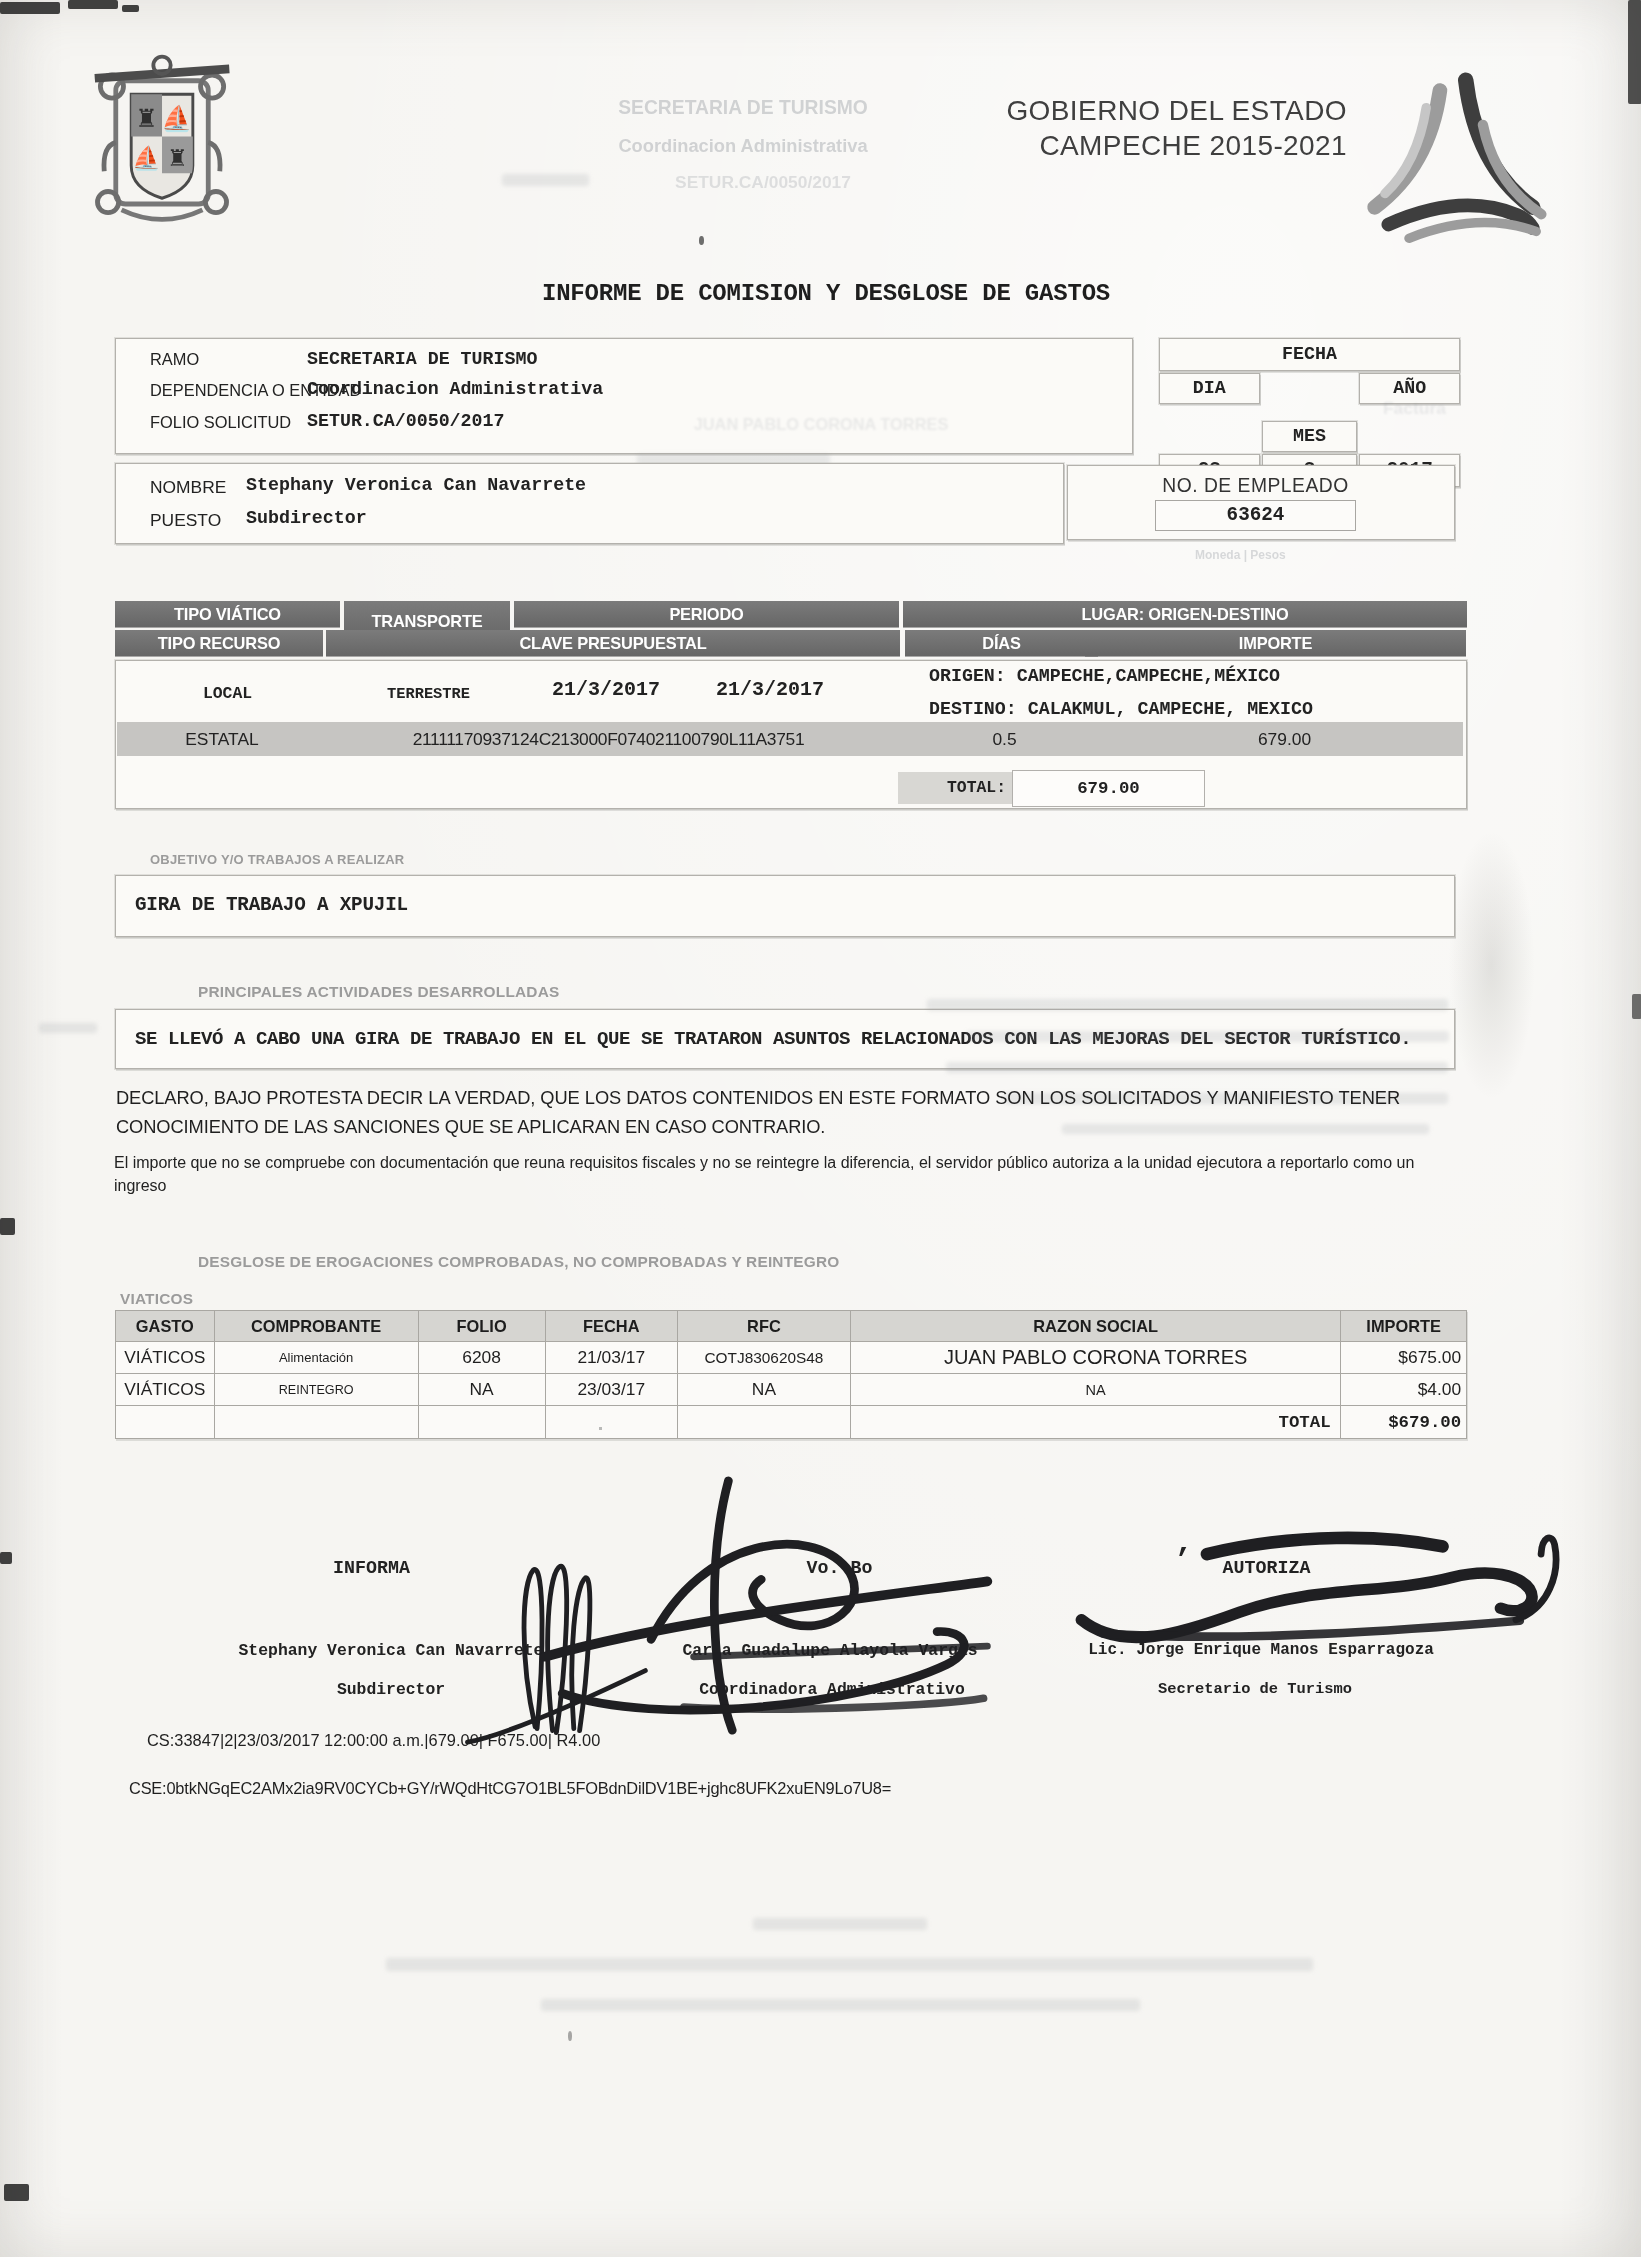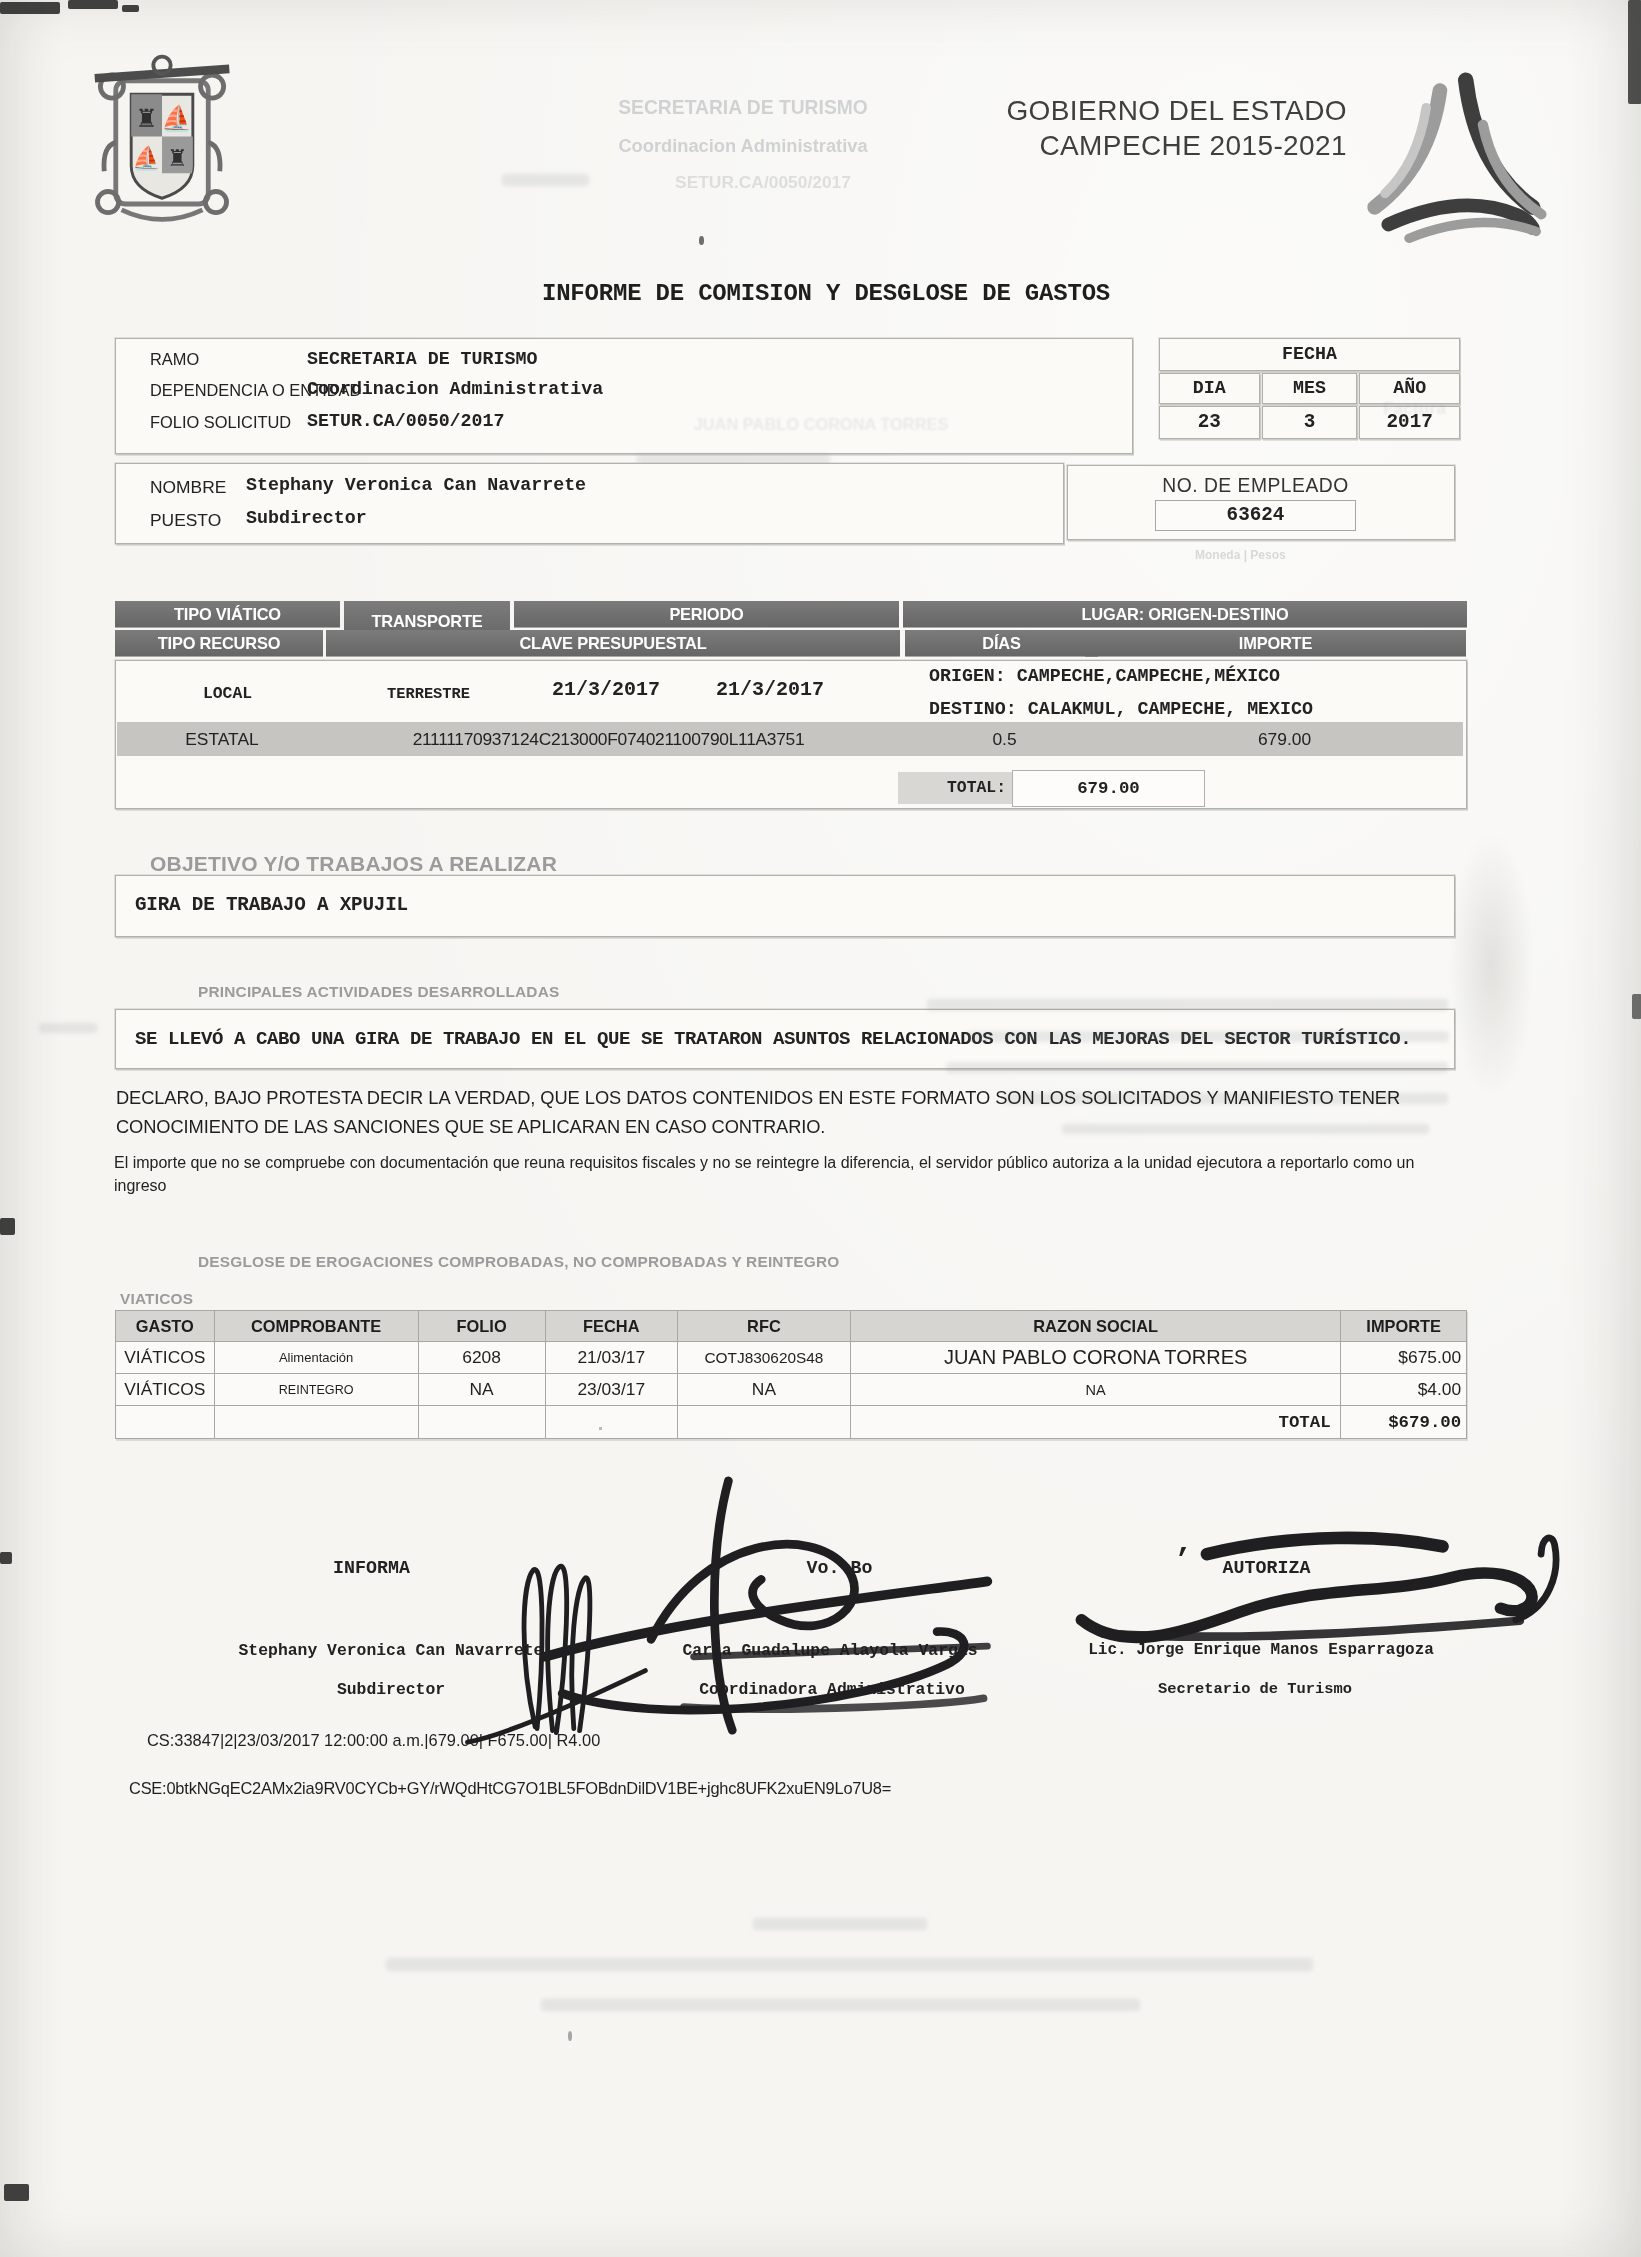--- a/index.html
+++ b/index.html
@@ -101,21 +101,21 @@
   <div class="abs b" style="left:307px;top:349px;font-size:18.3px;">SECRETARIA DE TURISMO</div>
   <div class="abs" style="left:150px;top:381px;font-size:16.4px;">DEPENDENCIA O ENTIDAD</div>
   <div class="abs b" style="left:307px;top:379px;font-size:18.3px;">Coordinacion Administrativa</div>
   <div class="abs" style="left:150px;top:413px;font-size:16.4px;">FOLIO SOLICITUD</div>
   <div class="abs b" style="left:307px;top:411px;font-size:18.3px;">SETUR.CA/0050/2017</div>
 
   <div class="abs" style="left:1159px;top:338px;width:301px;">
     <div class="boxed b ctr" style="height:31px;line-height:31px;font-size:18.3px;">FECHA</div>
     <div style="display:flex;margin-top:1.9px;">
       <div class="boxed b ctr" style="flex:1.05;height:29px;line-height:29px;font-size:18.3px;">DIA</div>
-      <div class="boxed b ctr" style="flex:1;height:29px;line-height:29px;font-size:18.3px;margin-left:1.9px;">MES</div>
+      <div class="boxed b ctr" style="flex:1;height:29px;line-height:29px;font-size:18.3px;margin-left:1.9px;margin-top:48px;">MES</div>
       <div class="boxed b ctr" style="flex:1.05;height:29px;line-height:29px;font-size:18.3px;margin-left:1.9px;">AÑO</div>
     </div>
     <div style="display:flex;margin-top:1.9px;">
       <div class="boxed b ctr" style="flex:1.05;height:31px;line-height:31px;font-size:19.3px;">23</div>
       <div class="boxed b ctr" style="flex:1;height:31px;line-height:31px;font-size:19.3px;margin-left:1.9px;">3</div>
       <div class="boxed b ctr" style="flex:1.05;height:31px;line-height:31px;font-size:19.3px;margin-left:1.9px;">2017</div>
     </div>
   </div>
   <div class="abs ghost-faint" style="left:1383px;top:398px;font-size:17.4px;">Factura</div>
 
@@ -155,21 +155,21 @@
 
   <div class="abs" style="left:117px;top:722px;width:1346px;height:34px;background:#c6c5c2;"></div>
   <div class="abs ctr" style="left:145px;top:729px;width:154px;font-size:17.4px;">ESTATAL</div>
   <div class="abs ctr" style="left:319px;top:729px;width:579px;font-size:17.4px;letter-spacing:-0.3px;">21111170937124C213000F074021100790L11A3751</div>
   <div class="abs ctr" style="left:937px;top:729px;width:135px;font-size:17.4px;">0.5</div>
   <div class="abs ctr" style="left:1212px;top:729px;width:145px;font-size:17.4px;">679.00</div>
 
   <div class="abs b" style="left:898px;top:772px;width:108px;height:32px;line-height:32px;background:#d8d7d3;text-align:right;padding-right:5.8px;font-size:16.4px;">TOTAL:</div>
   <div class="abs b ctr" style="left:1012px;top:770px;width:191px;height:35px;line-height:35px;background:#fdfcfa;border:1.9px solid #b2b0ac;font-size:17.4px;">679.00</div>
 
-  <div class="abs lbl-gray" style="left:150px;top:852px;font-size:21px;">OBJETIVO Y/O TRABAJOS A REALIZAR</div>
+  <div class="abs lbl-gray" style="left:150px;top:852px;font-size:13px;">OBJETIVO Y/O TRABAJOS A REALIZAR</div>
   <div class="abs boxed" style="left:115px;top:875px;width:1338px;height:60px;"></div>
   <div class="abs b" style="left:135px;top:894px;font-size:19.3px;letter-spacing:-0.2px;">GIRA DE TRABAJO A XPUJIL</div>
 
   <div class="abs lbl-gray" style="left:198px;top:983px;font-size:15.4px;">PRINCIPALES ACTIVIDADES DESARROLLADAS</div>
   <div class="abs boxed" style="left:115px;top:1009px;width:1338px;height:58px;"></div>
   <div class="abs b" style="left:135px;top:1028px;width:1303px;font-size:19px;letter-spacing:-0.4px;">SE LLEVÓ A CABO UNA GIRA DE TRABAJO EN EL QUE SE TRATARON ASUNTOS RELACIONADOS CON LAS MEJORAS DEL SECTOR TURÍSTICO.</div>
 
   <div class="abs ghost-bar" style="left:927px;top:999px;width:521px;height:11.6px;"></div>
   <div class="abs ghost-bar" style="left:966px;top:1031px;width:483px;height:10.6px;"></div>
   <div class="abs ghost-bar" style="left:946px;top:1062px;width:502px;height:10.6px;"></div>

